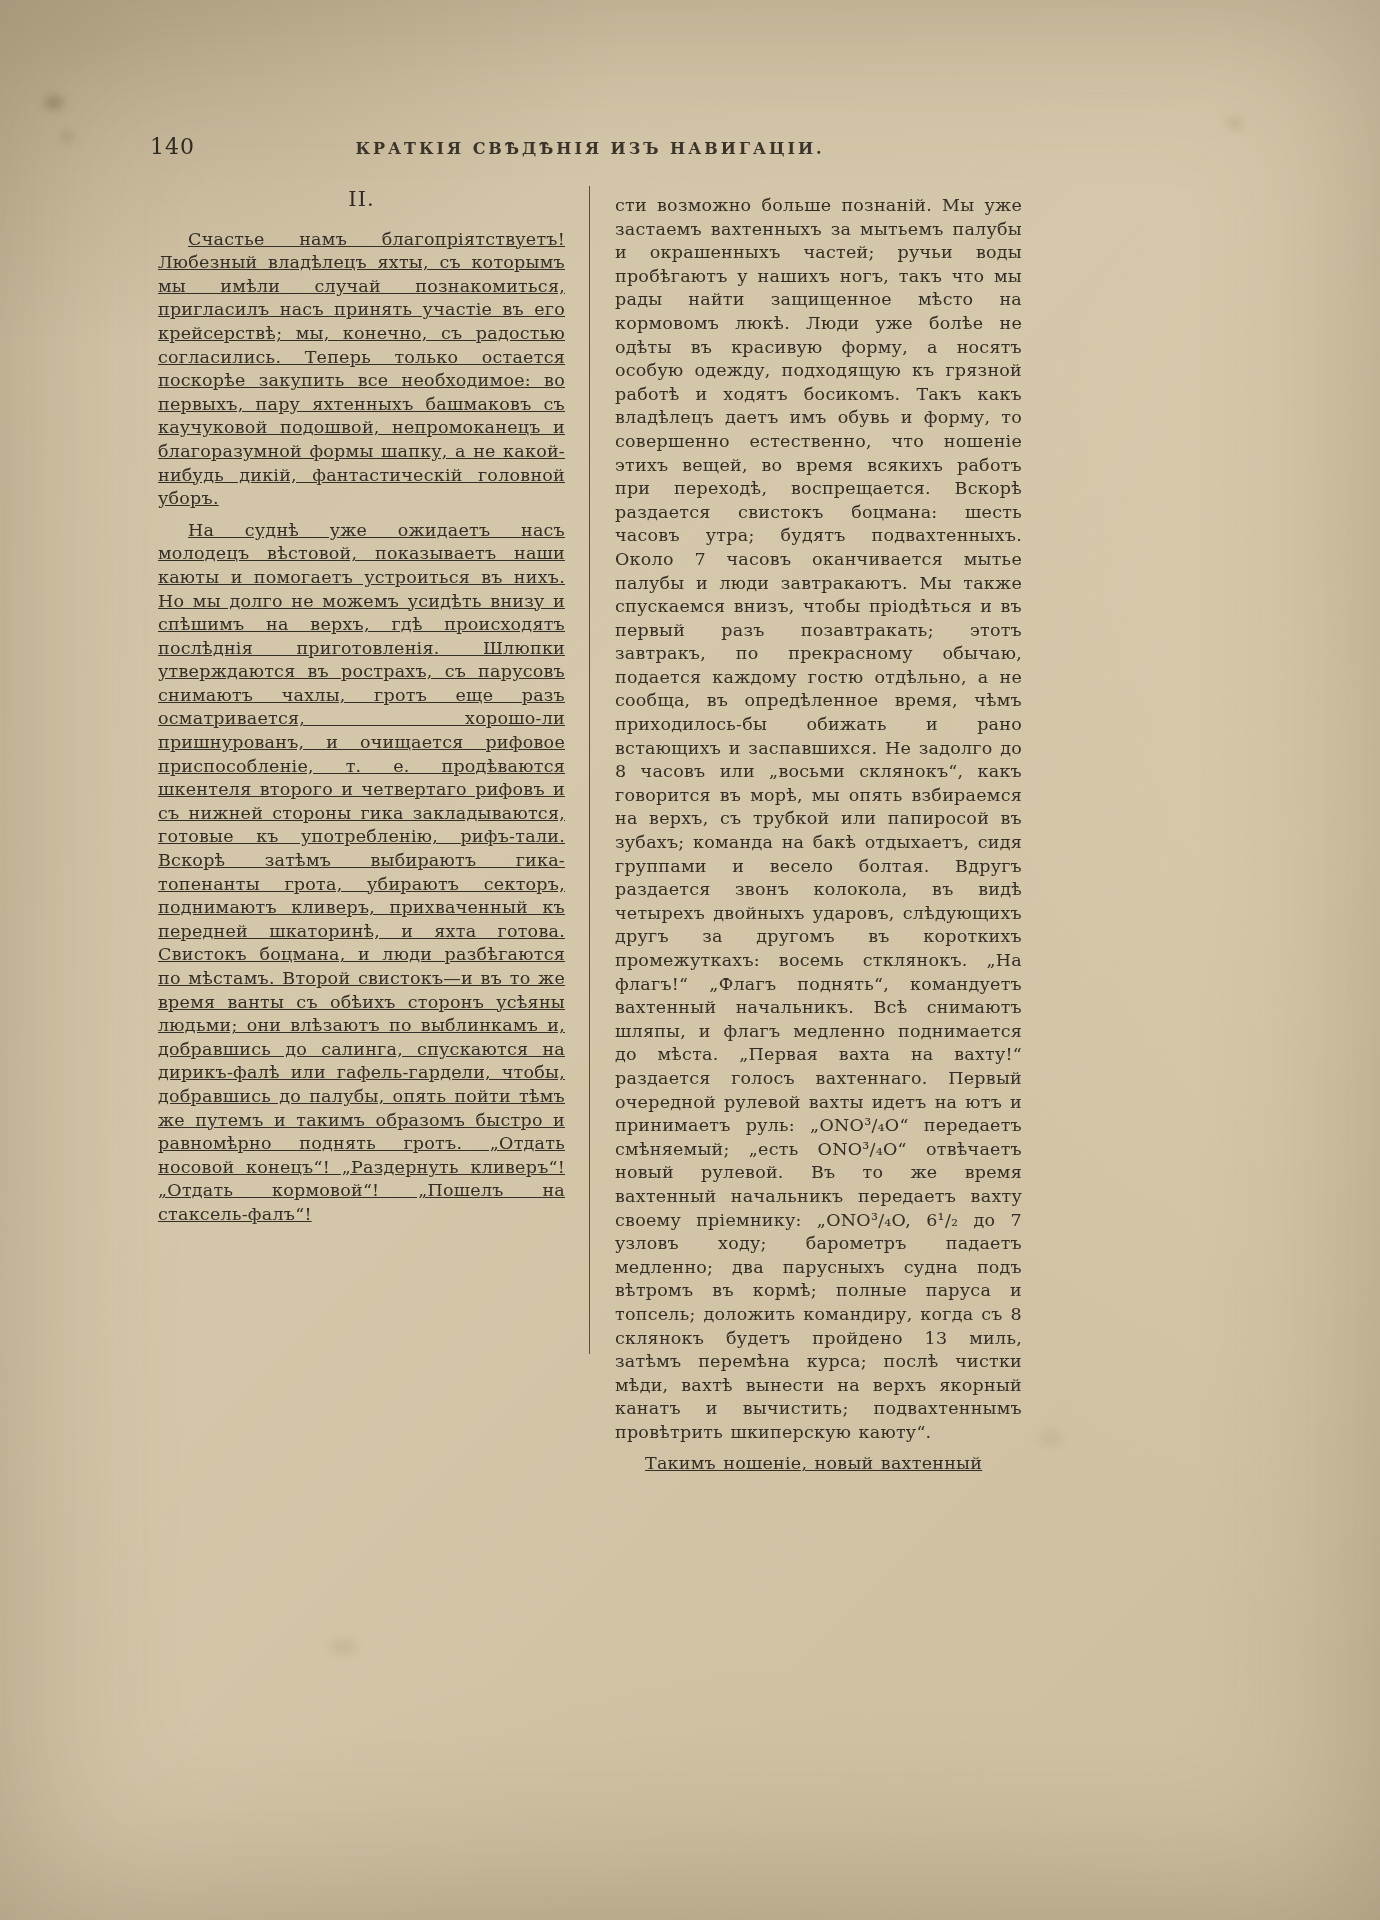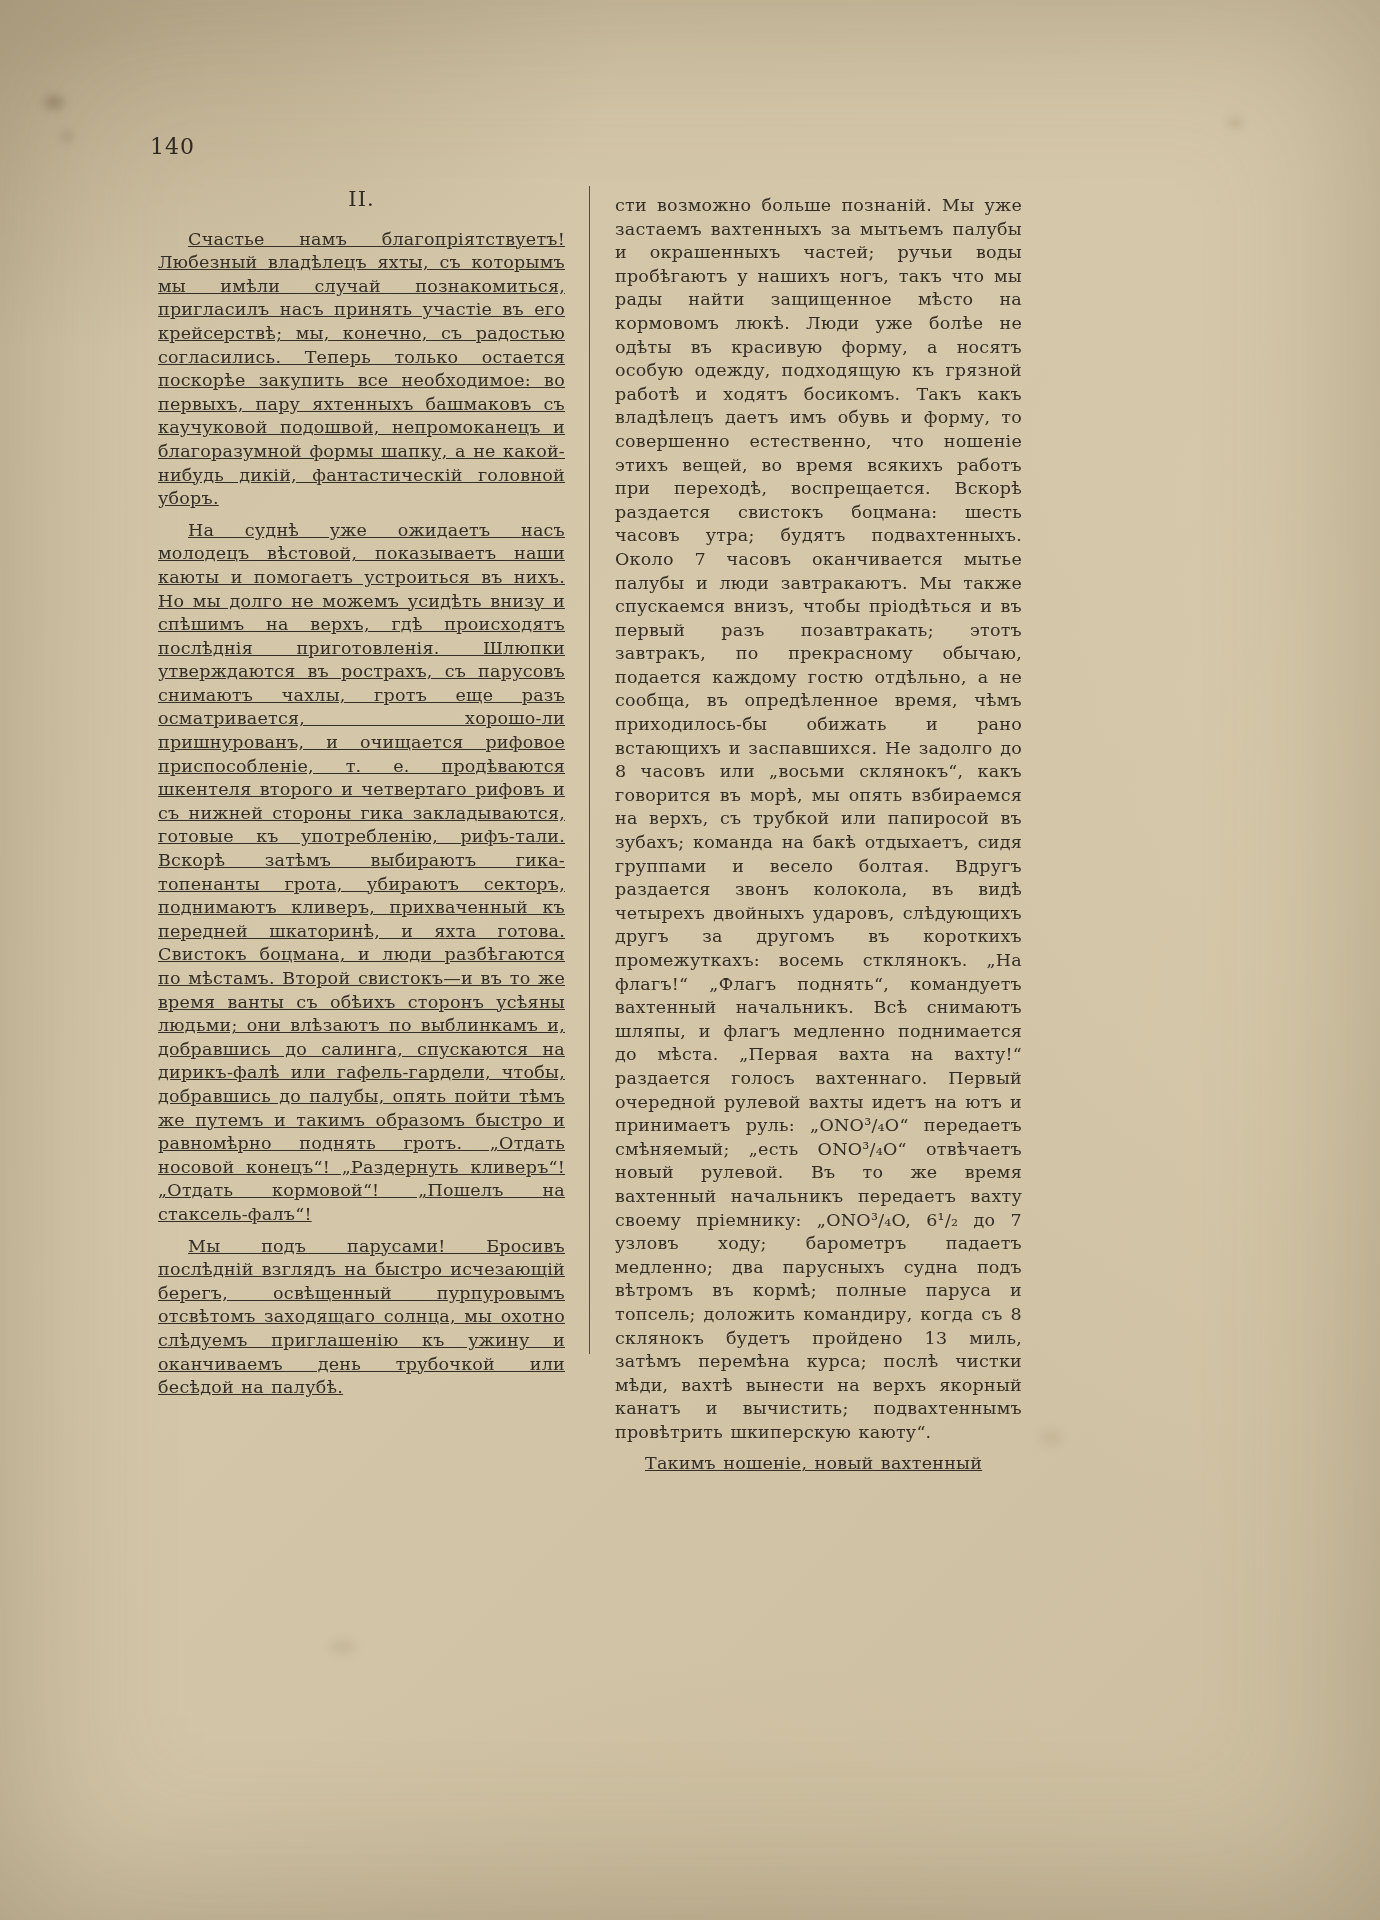--- a/index.html
+++ b/index.html
@@ -105,31 +105,31 @@
 <div class="page">
 
   <div class="stain stain-1"></div>
   <div class="stain stain-2"></div>
   <div class="stain stain-3"></div>
   <div class="stain stain-4"></div>
   <div class="stain stain-5"></div>
 
   <div class="header-row">
     <span class="page-number">140</span>
+    <span class="running-title">КРАТКІЯ СВѢДѢНІЯ ИЗЪ НАВИГАЦІИ.</span>
   </div>
 
   <div class="column-divider"></div>
 
   <div class="columns">
 
     <div class="col">
       <div class="section-heading">II.</div>
       <p class="indent">Счастье намъ благопріятствуетъ! Любезный владѣлецъ яхты, съ которымъ мы имѣли случай познакомиться, пригласилъ насъ принять участіе въ его крейсерствѣ; мы, конечно, съ радостью согласились. Теперь только остается поскорѣе закупить все необходимое: во первыхъ, пару яхтенныхъ башмаковъ съ каучуковой подошвой, непромоканецъ и благоразумной формы шапку, а не какой-нибудь дикій, фантастическій головной уборъ.</p>
       <p class="indent">На суднѣ уже ожидаетъ насъ молодецъ вѣстовой, показываетъ наши каюты и помогаетъ устроиться въ нихъ. Но мы долго не можемъ усидѣть внизу и спѣшимъ на верхъ, гдѣ происходятъ послѣднія приготовленія. Шлюпки утверждаются въ рострахъ, съ парусовъ снимаютъ чахлы, гротъ еще разъ осматривается, хорошо-ли пришнурованъ, и очищается рифовое приспособленіе, т. е. продѣваются шкентеля второго и четвертаго рифовъ и съ нижней стороны гика закладываются, готовые къ употребленію, рифъ-тали. Вскорѣ затѣмъ выбираютъ гика-топенанты грота, убираютъ секторъ, поднимаютъ кливеръ, прихваченный къ передней шкаторинѣ, и яхта готова. Свистокъ боцмана, и люди разбѣгаются по мѣстамъ. Второй свистокъ—и въ то же время ванты съ обѣихъ сторонъ усѣяны людьми; они влѣзаютъ по выблинкамъ и, добравшись до салинга, спускаются на дирикъ-фалѣ или гафель-гардели, чтобы, добравшись до палубы, опять пойти тѣмъ же путемъ и такимъ образомъ быстро и равномѣрно поднять гротъ. „Отдать носовой конецъ“! „Раздернуть кливеръ“! „Отдать кормовой“! „Пошелъ на стаксель-фалъ“!</p>
-      <p class="indent">Мы подъ парусами! Бросивъ послѣдній взглядъ на быстро исчезающій берегъ, освѣщенный пурпуровымъ отсвѣтомъ заходящаго солнца, мы охотно слѣдуемъ приглашенію къ ужину и оканчиваемъ день трубочкой или бесѣдой на палубѣ.</p>
     </div>
 
     <div class="col">
       <p class="no-indent">сти возможно больше познаній. Мы уже застаемъ вахтенныхъ за мытьемъ палубы и окрашенныхъ частей; ручьи воды пробѣгаютъ у нашихъ ногъ, такъ что мы рады найти защищенное мѣсто на кормовомъ люкѣ. Люди уже болѣе не одѣты въ красивую форму, а носятъ особую одежду, подходящую къ грязной работѣ и ходятъ босикомъ. Такъ какъ владѣлецъ даетъ имъ обувь и форму, то совершенно естественно, что ношеніе этихъ вещей, во время всякихъ работъ при переходѣ, воспрещается. Вскорѣ раздается свистокъ боцмана: шесть часовъ утра; будятъ подвахтенныхъ. Около 7 часовъ оканчивается мытье палубы и люди завтракаютъ. Мы также спускаемся внизъ, чтобы пріодѣться и въ первый разъ позавтракать; этотъ завтракъ, по прекрасному обычаю, подается каждому гостю отдѣльно, а не сообща, въ опредѣленное время, чѣмъ приходилось-бы обижать и рано встающихъ и заспавшихся. Не задолго до 8 часовъ или „восьми склянокъ“, какъ говорится въ морѣ, мы опять взбираемся на верхъ, съ трубкой или папиросой въ зубахъ; команда на бакѣ отдыхаетъ, сидя группами и весело болтая. Вдругъ раздается звонъ колокола, въ видѣ четырехъ двойныхъ ударовъ, слѣдующихъ другъ за другомъ въ короткихъ промежуткахъ: восемь стклянокъ. „На флагъ!“ „Флагъ поднять“, командуетъ вахтенный начальникъ. Всѣ снимаютъ шляпы, и флагъ медленно поднимается до мѣста. „Первая вахта на вахту!“ раздается голосъ вахтеннаго. Первый очередной рулевой вахты идетъ на ютъ и принимаетъ руль: „ONO³/₄O“ передаетъ смѣняемый; „есть ONO³/₄O“ отвѣчаетъ новый рулевой. Въ то же время вахтенный начальникъ передаетъ вахту своему пріемнику: „ONO³/₄O, 6¹/₂ до 7 узловъ ходу; барометръ падаетъ медленно; два парусныхъ судна подъ вѣтромъ въ кормѣ; полные паруса и топсель; доложить командиру, когда съ 8 склянокъ будетъ пройдено 13 миль, затѣмъ перемѣна курса; послѣ чистки мѣди, вахтѣ вынести на верхъ якорный канатъ и вычистить; подвахтеннымъ провѣтрить шкиперскую каюту“.</p>
       <p class="indent">Такимъ ношеніе, новый вахтенный</p>
     </div>
 
   </div>
 
 </div>

